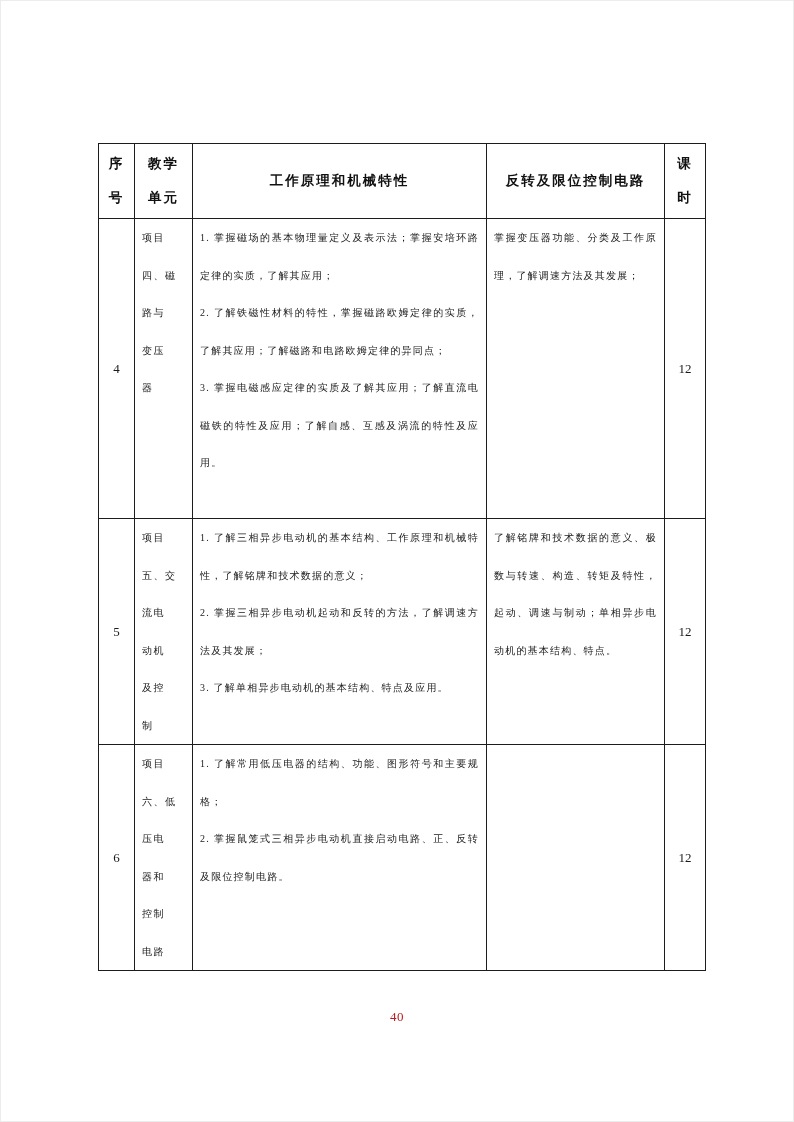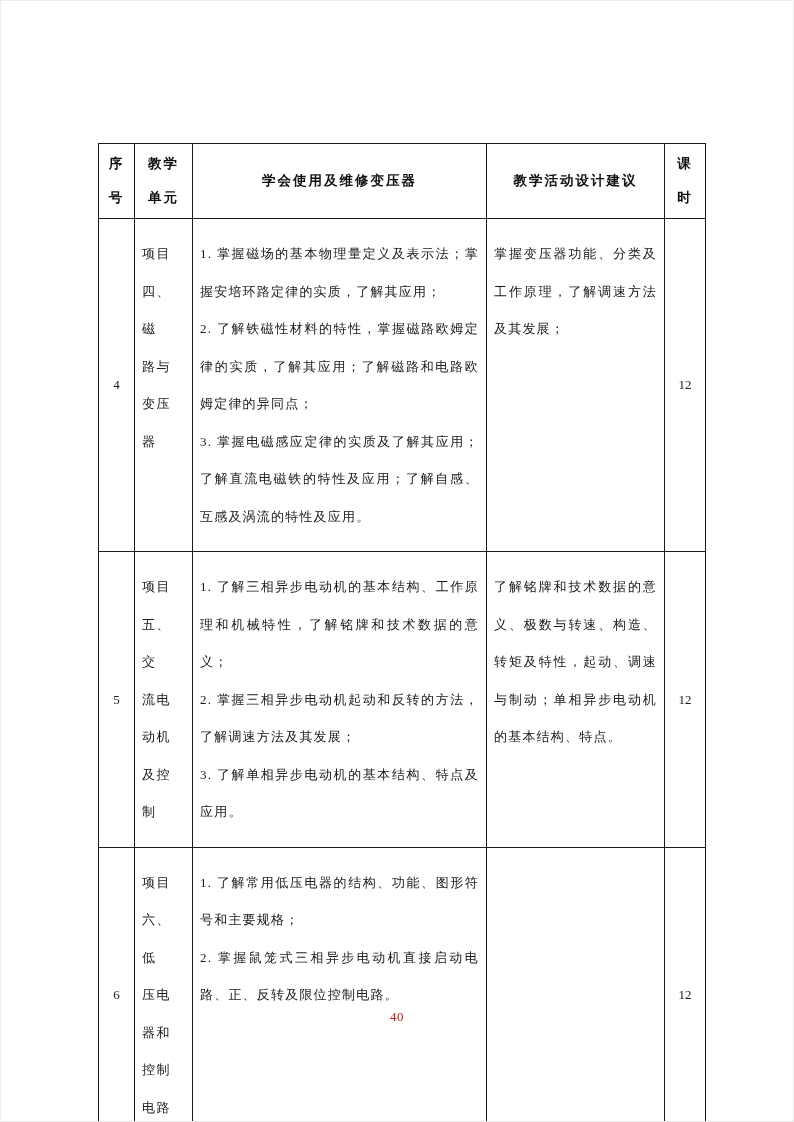--- a/index.html
+++ b/index.html
@@ -36,24 +36,24 @@
     font-size: 13.5px;
     text-align: center;
     vertical-align: middle;
     letter-spacing: 2px;
     color: #111;
   }
   th.stacked { white-space: pre-line; line-height: 34px; }
 
   
   .course-table td {
-    font-size: 13px;
+    font-size: 10px;
     line-height: 37.5px;
     vertical-align: top;
-    padding: 16px 7px;
+    padding: 0 7px;
     letter-spacing: 1.2px;
   }
   td.cell-seq, td.cell-hours {
     text-align: center;
     vertical-align: middle;
     font-size: 13px;
     letter-spacing: 0;
     padding: 0;
   }
   td.cell-unit {
@@ -93,22 +93,22 @@
     <col style="width:294px">
     <col style="width:178px">
     <col style="width:41px">
   </colgroup>
   <thead>
     <tr class="r-head">
       <th class="stacked">序
 号</th>
       <th class="stacked">教学
 单元</th>
-      <th>学会使用及维修变压器</th>
-      <th>教学活动设计建议</th>
+      <th>工作原理和机械特性</th>
+      <th>反转及限位控制电路</th>
       <th class="stacked">课
 时</th>
     </tr>
   </thead>
   <tbody>
     <tr class="r-4">
       <td class="cell-seq">4</td>
       <td class="cell-unit">项目
 四、磁
 路与

